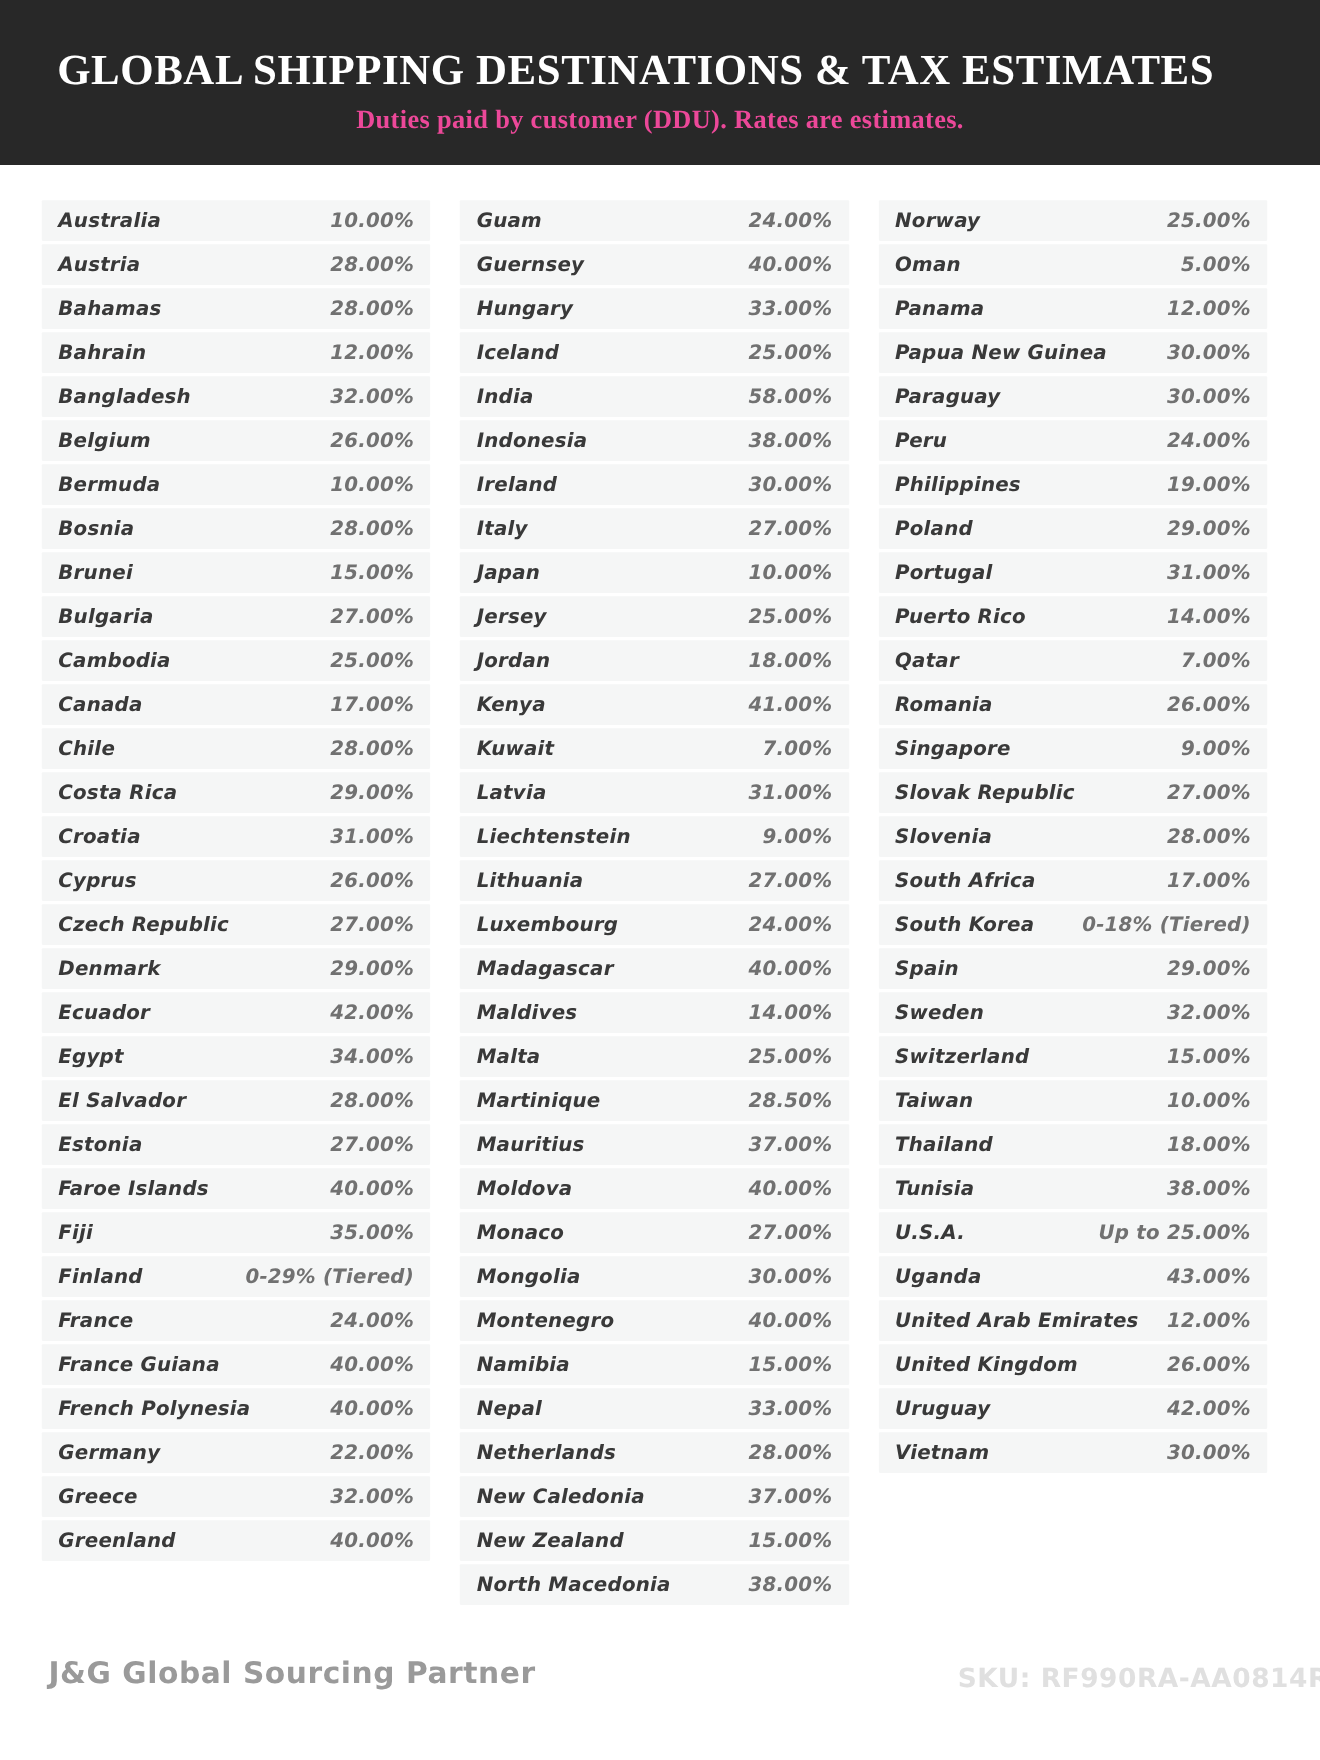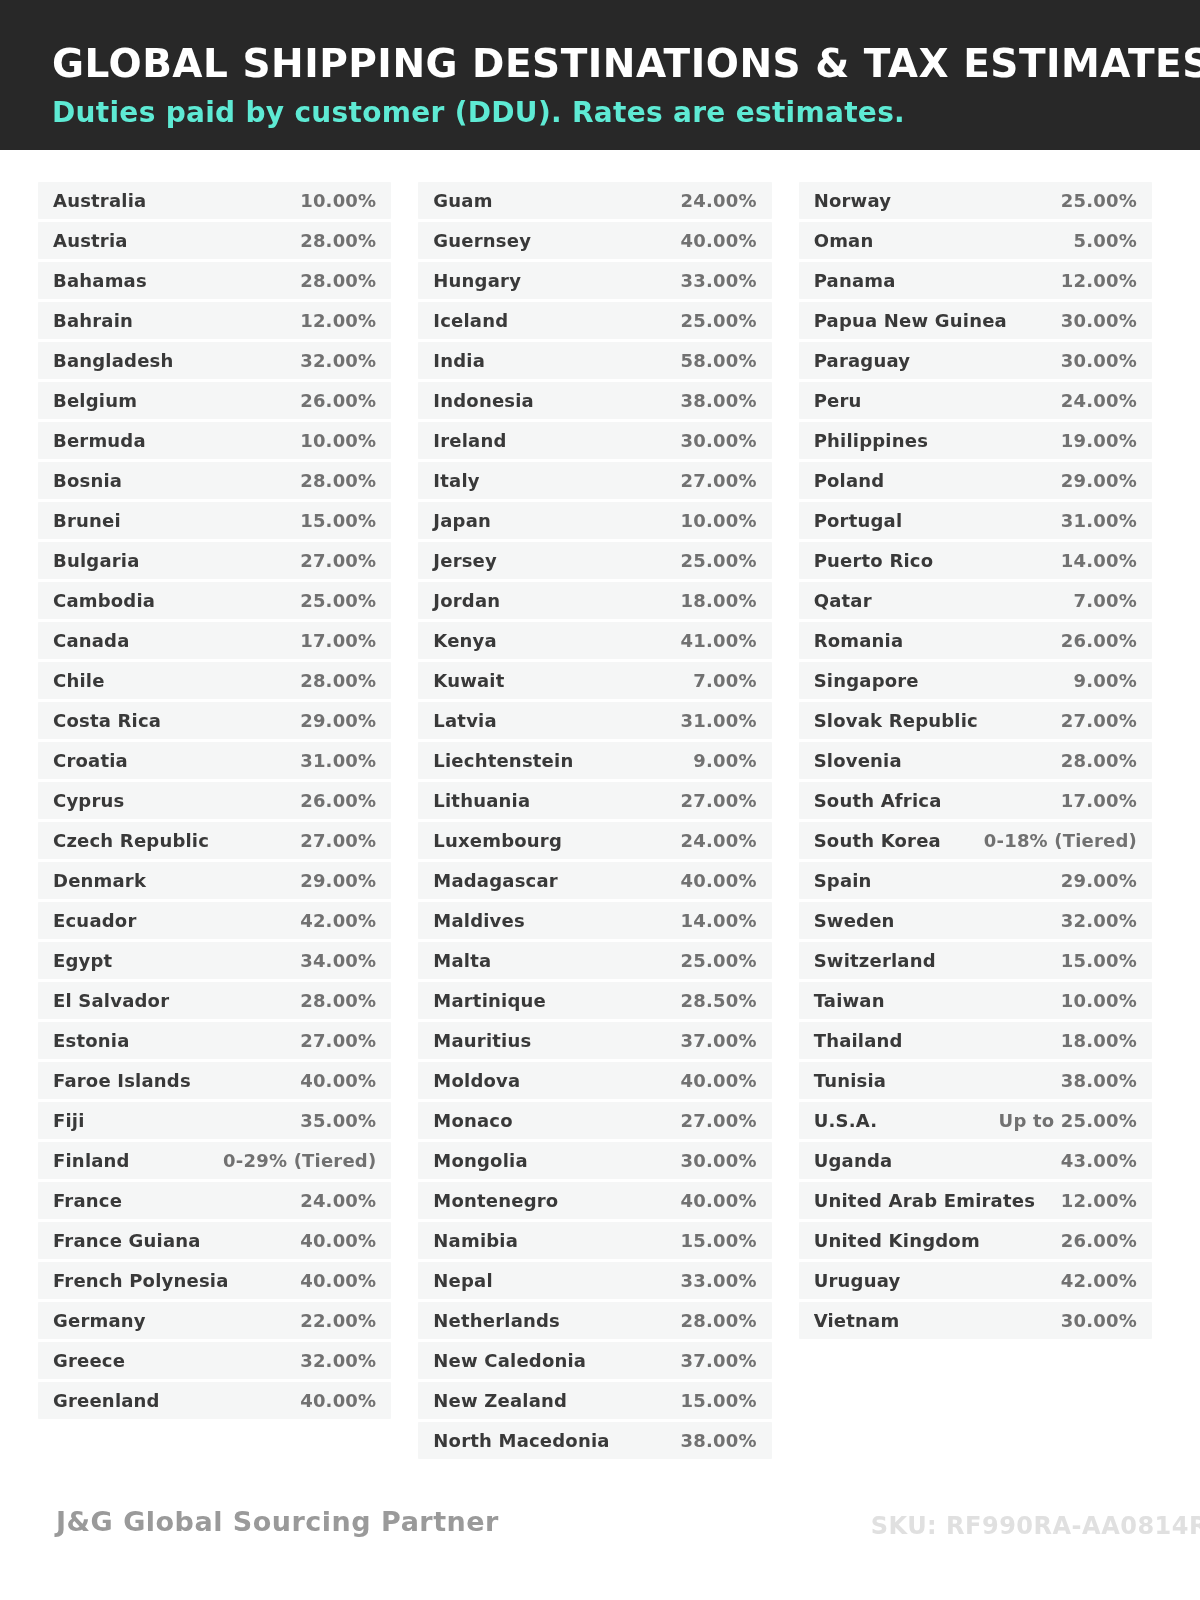--- a/index.html
+++ b/index.html
@@ -10,43 +10,46 @@
     background: #ffffff;
     overflow: hidden;
     font-family: "DejaVu Sans", "Liberation Sans", sans-serif;
     position: relative;
   }
   .header {
     background: #282828;
     padding: 44px 52px 0 52px;
     height: 150px;
     box-sizing: border-box;
+    font-family: Liberation Serif, serif;
   }
   .title {
     margin: 0;
     color: #ffffff;
     font-size: 39px;
     font-weight: bold;
     letter-spacing: 0.5px;
     white-space: nowrap;
     line-height: 1.05;
   }
   .subtitle {
     margin: 11px 0 0 0;
-    color: #5eead4;
-    font-size: 28px;
+    color: #ec4899;
+    font-size: 24px;
     font-weight: bold;
     letter-spacing: 0.3px;
+    text-align: center;
   }
   .table-wrap {
     margin: 32px 48px 0 38px;
     display: grid;
     grid-template-columns: repeat(3, 1fr);
     column-gap: 27px;
     align-items: start;
+    font-style: italic;
   }
   .col {
     display: block;
   }
   .row {
     height: 37px;
     margin-bottom: 3px;
     background: #f5f6f6;
     border-radius: 1px;
     display: flex;
@@ -65,21 +68,21 @@
   .rate {
     color: #717171;
     font-size: 18px;
     font-weight: bold;
     letter-spacing: 0.2px;
     white-space: nowrap;
     margin-left: 8px;
   }
   .brand {
     position: absolute;
-    left: 56px;
+    left: 44px;
     top: 1506px;
     color: #9a9a9a;
     font-size: 27px;
     font-weight: bold;
     letter-spacing: 0.5px;
   }
   .sku {
     position: absolute;
     right: -8px;
     top: 1512px;

